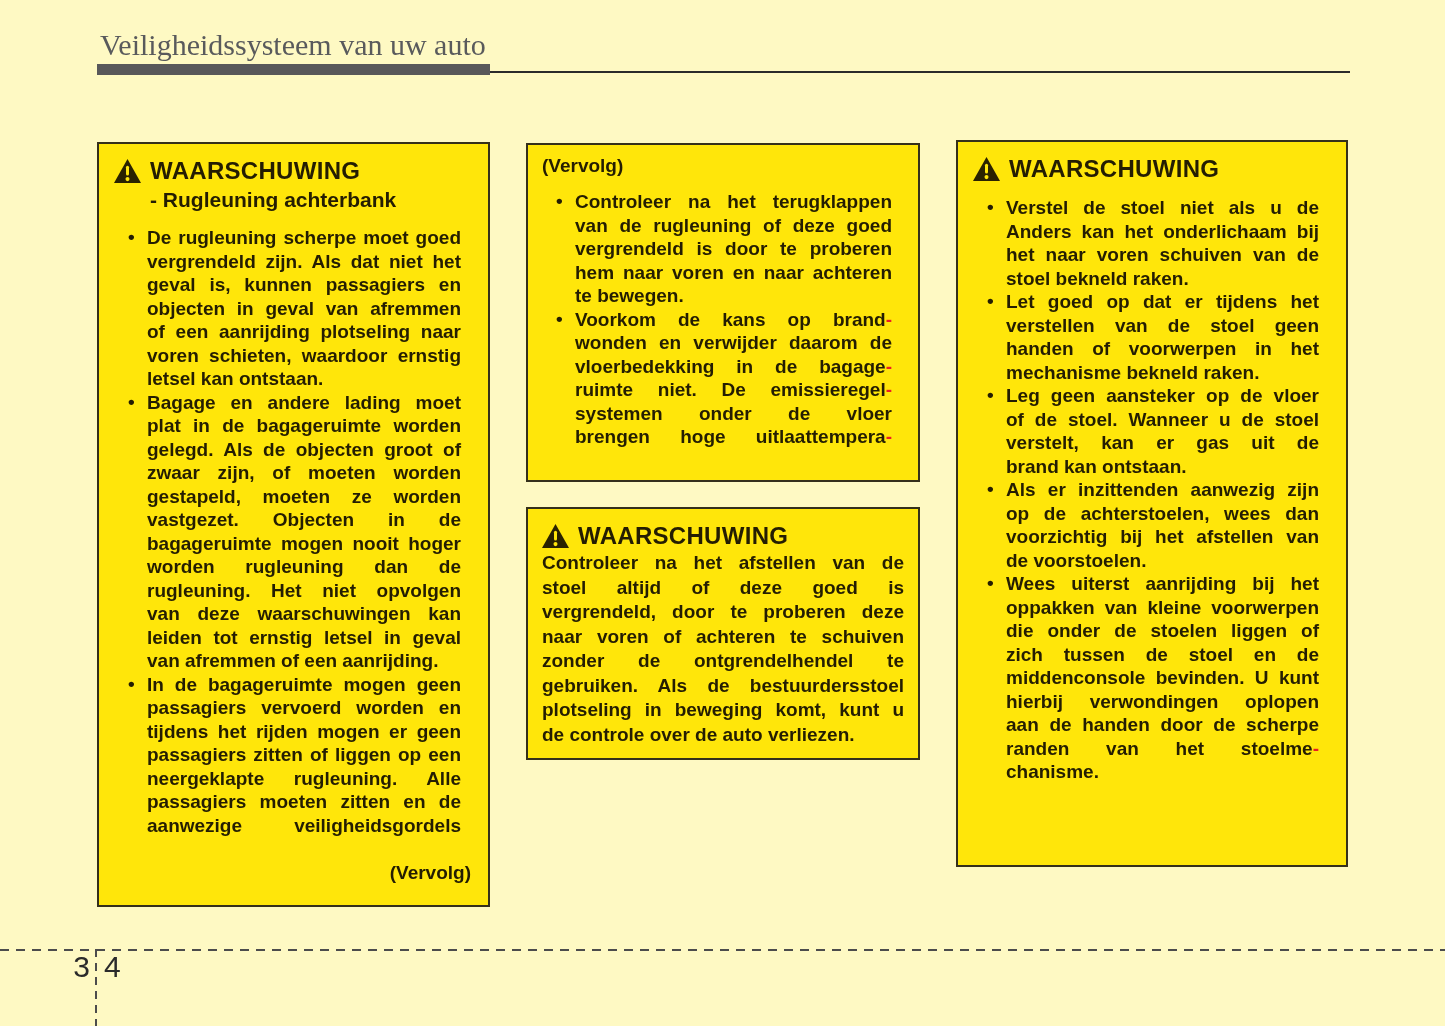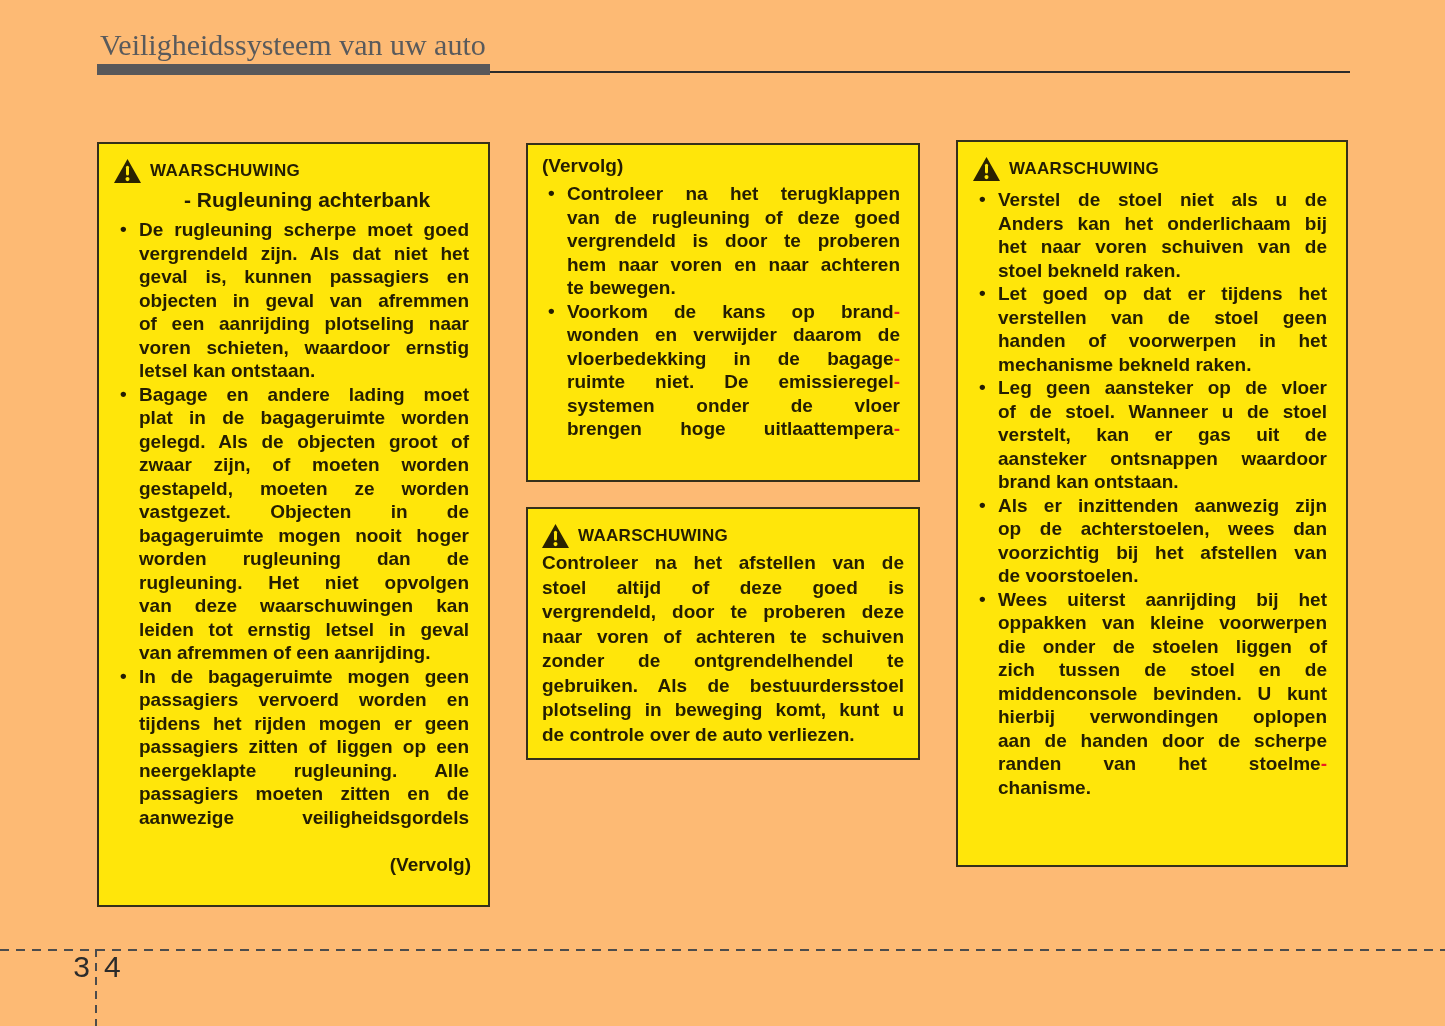--- a/index.html
+++ b/index.html
@@ -1,17 +1,17 @@
 <!DOCTYPE html>
 <html><head>
 <meta charset="utf-8">
 <style>
   html,body { margin:0; padding:0; background:#ffffff; }
   .page {
-    position:relative; width:1445px; height:1026px; background:#fdba74;
+    position:relative; width:1445px; height:1026px; background:#fef9c3;
     font-family:"Liberation Sans", sans-serif; overflow:hidden;
   }
 
   
   .hdr-title {
     position:absolute; left:100px; top:28px;
     font-family:"Liberation Serif", serif; font-size:30px; line-height:34px;
     color:#595a5c;
   }
   .hdr-bar { position:absolute; left:97px; top:64px; width:393px; height:11px; background:#58585a; }
@@ -21,25 +21,25 @@
   .wbox {
     position:absolute; box-sizing:border-box;
     background:#ffe60a; border:2px solid #35301a;
     color:#241d02; font-weight:bold; font-size:19px; line-height:23.5px;
   }
   #box-left    { left:97px;  top:142px; width:393px; height:765px; padding:12px 15px 8px 15px; }
   #box-mid-top { left:526px; top:143px; width:394px; height:339px; padding:9px 14px 6px 14px; }
   #box-mid-bot { left:526px; top:507px; width:394px; height:253px; padding:12px 14px 8px 14px; line-height:24.5px; }
   #box-right   { left:956px; top:140px; width:392px; height:727px; padding:12px 15px 8px 15px; }
 
-  .whead { display:flex; align-items:center; gap:9px; font-size:17px; line-height:30px; letter-spacing:0.3px; }
+  .whead { display:flex; align-items:center; gap:9px; font-size:24px; line-height:30px; letter-spacing:0.3px; }
   .whead .tri { width:27px; height:24px; flex:0 0 auto; }
-  .wsub { font-size:21px; line-height:28px; margin-left:70px; margin-bottom:2px; }
-
-  ul.blist { list-style:none; margin:4px; padding:0; }
+  .wsub { font-size:21px; line-height:28px; margin-left:36px; margin-bottom:2px; }
+
+  ul.blist { list-style:none; margin:12px; padding:0; }
   li.bitem { position:relative; padding-left:21px; }
   li.bitem::before { content:"\2022"; position:absolute; left:2px; top:-1px; }
 
   .ln { text-align:left; }
   .ln.j { text-align:justify; text-align-last:justify; }
   .redh { color:#ed1c24; }
 
   .cont-right { text-align:right; margin-top:24px; padding-right:2px; }
   .cont-top { line-height:24px; }
 
@@ -173,21 +173,20 @@
         <li class="bitem">
           <div class="ln j">Let goed op dat er tijdens het</div>
           <div class="ln j">verstellen van de stoel geen</div>
           <div class="ln j">handen of voorwerpen in het</div>
           <div class="ln">mechanisme bekneld raken.</div>
         </li>
         <li class="bitem">
           <div class="ln j">Leg geen aansteker op de vloer</div>
           <div class="ln j">of de stoel. Wanneer u de stoel</div>
           <div class="ln j">verstelt, kan er gas uit de</div>
-          <div class="ln j">aansteker ontsnappen waardoor</div>
           <div class="ln">brand kan ontstaan.</div>
         </li>
         <li class="bitem">
           <div class="ln j">Als er inzittenden aanwezig zijn</div>
           <div class="ln j">op de achterstoelen, wees dan</div>
           <div class="ln j">voorzichtig bij het afstellen van</div>
           <div class="ln">de voorstoelen.</div>
         </li>
         <li class="bitem">
           <div class="ln j">Wees uiterst aanrijding bij het</div>

